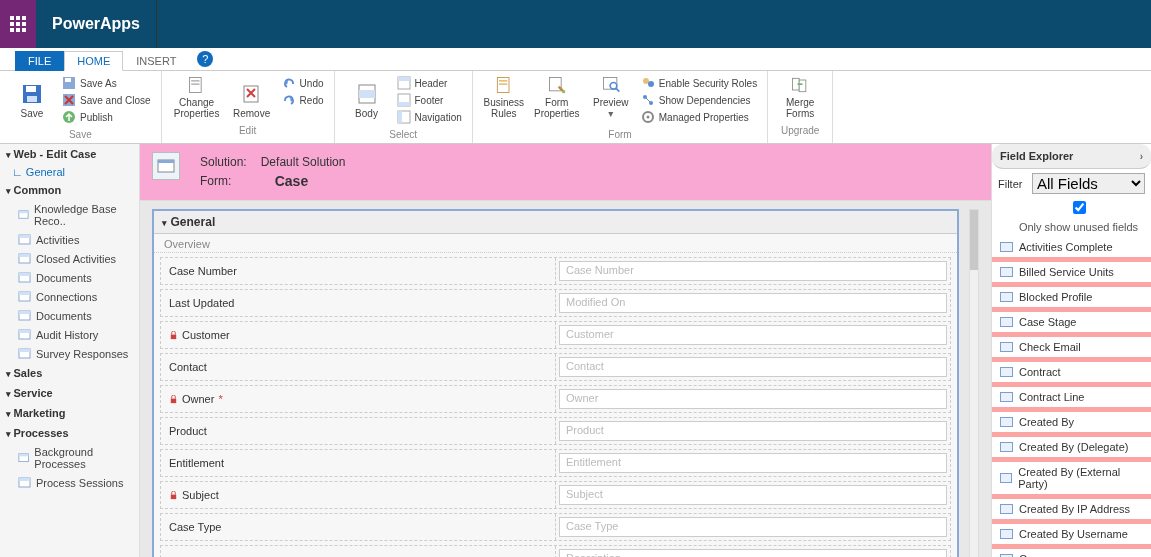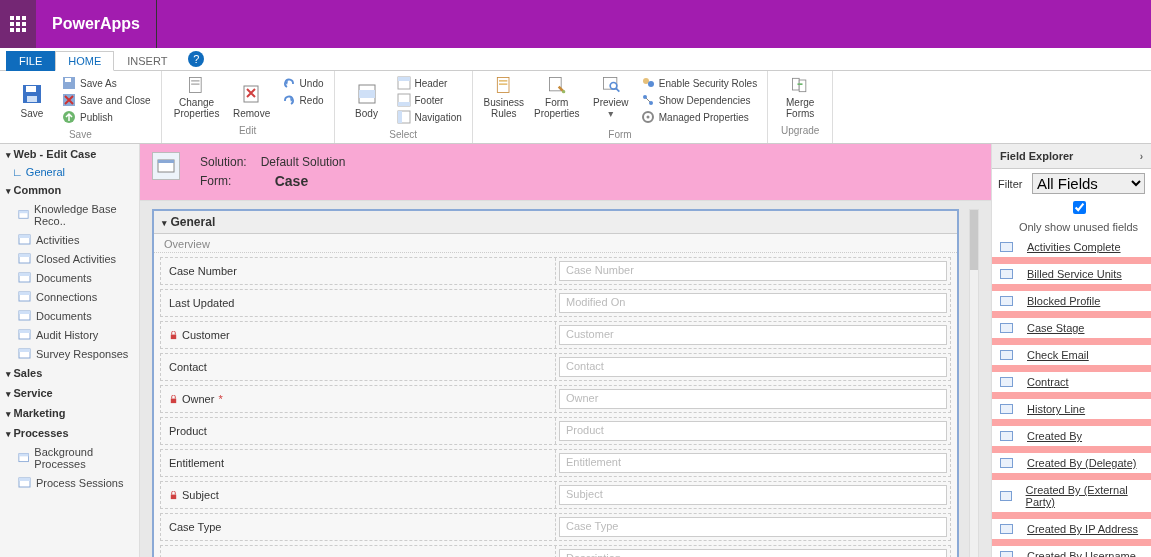--- a/index.html
+++ b/index.html
@@ -1,24 +1,24 @@
 <!DOCTYPE html>
 <html><head>
 <meta charset="utf-8">
 <style>
   * { box-sizing: border-box; }
   html, body { margin:0; padding:0; font-family:"Segoe UI",Arial,sans-serif; font-size:12px; color:#333; background:#fff; height:100%; }
-  .topbar { background:#a21caf; height:48px; display:flex; align-items:stretch; color:#fff; }
+  .topbar { background:#0c4a6e; height:48px; display:flex; align-items:stretch; color:#fff; }
   .waffle { width:36px; background:#742774; display:flex; align-items:center; justify-content:center; }
   .waffle-grid { width:16px; height:16px; display:grid; grid-template-columns:repeat(3,4px); grid-template-rows:repeat(3,4px); gap:2px; }
   .waffle-grid span { background:#fff; }
   .brand { font-size:16px; font-weight:600; padding:0 16px; display:flex; align-items:center; border-right:1px solid #333; }
   .tabstrip { display:flex; align-items:flex-end; border-bottom:1px solid #ccc; padding:0 6px; background:#fff; }
   .tabstrip .tab { padding:3px 12px; font-size:11px; color:#666; border:1px solid transparent; margin-bottom:-1px; cursor:pointer; }
-  .tabstrip .tab.file { background:#0F6CBD; color:#fff; }
+  .tabstrip .tab.file { background:#0F6CBD; color:#fff;margin-left:9px; }
   .tabstrip .tab.active { border:1px solid #ccc; border-bottom:1px solid #fff; color:#0F6CBD; background:#fff; }
   .help { margin-left:auto; width:16px; height:16px; border-radius:50%; background:#0F6CBD; color:#fff; font-size:11px; display:flex; align-items:center; justify-content:center; margin:3px 8px; }
   .ribbon { display:flex; border-bottom:1px solid #ccc; background:#fff; }
   .rgroup { border-right:1px solid #ddd; padding:2px 6px 0 6px; display:flex; flex-direction:column; }
   .rgroup .content { display:flex; align-items:flex-start; min-height:50px; }
   .rgroup .label { text-align:center; font-size:10px; color:#888; padding:2px 0 3px 0; }
   .bigbtn { display:flex; flex-direction:column; align-items:center; justify-content:flex-end; width:52px; height:48px; font-size:10px; color:#444; cursor:pointer; padding:2px 0; }
   .bigbtn .ico { width:24px; height:24px; margin-bottom:2px; }
   .smallbtns { display:flex; flex-direction:column; gap:1px; padding:2px 2px; }
   .smallbtn { display:flex; align-items:center; gap:4px; font-size:10px; color:#444; cursor:pointer; padding:1px 2px; white-space:nowrap; }
@@ -41,26 +41,26 @@
   .section-sub { color:#888; padding:4px 10px 2px 10px; font-size:11px; border-bottom:1px dotted #ccc; }
   .frow { display:flex; border:1px dashed #ccc; margin:4px 6px; align-items:stretch; min-height:26px; }
   .frow .fl { width:395px; padding:5px 8px; font-size:11px; display:flex; align-items:center; gap:4px; border-right:1px dashed #ccc; }
   .frow .fv { flex:1; padding:3px; }
   .frow .fv .ph { border:1px solid #ccc; height:20px; color:#bbb; font-size:11px; padding:2px 6px; background:#fff; }
   .frow.tall .fv .ph { height:72px; }
   .lockico { width:9px; height:9px; }
   .vscroll { width:10px; background:#f0f0f0; border:1px solid #ddd; margin-left:2px; position:relative; }
   .vscroll .thumb { position:absolute; left:0; right:0; top:0; height:60px; background:#c8c8c8; }
   .right { width:160px; border-left:1px solid #ddd; background:#fff; display:flex; flex-direction:column; font-size:11px; }
-  .right .rhead { background:#eee; padding:6px 8px; font-weight:bold; border-bottom:1px solid #ccc; display:flex; align-items:center; justify-content:space-between; }
+  .right .rhead { background:#eee; padding:6px 8px; font-weight:bold; border-bottom:1px solid #ccc; display:flex; align-items:center; justify-content:space-between;border-radius:11px; }
   .right .rfilter { padding:4px 6px; display:flex; align-items:center; gap:4px; }
   .right .rfilt2 { padding:0 6px 4px 20px; display:flex; align-items:center; gap:4px; color:#555;flex-direction:column; }
   .right select { flex:1; font-size:15px; border:1px solid #aaa; }
   .right .flist { flex:1; overflow-y:auto; }
-  .fitem { padding:4px 8px; border-bottom:7px solid #fca5a5; display:flex; align-items:center; gap:14px; cursor:move;text-decoration:underline; }
+  .fitem { padding:4px 8px; border-bottom:5px solid #fca5a5; display:flex; align-items:center; gap:6px; cursor:move; }
   .fitem .fic { width:13px; height:10px; border:1px solid #7a9fd4; background:#eaf1fb; }
   svg { display:block; }
   .chev { font-size:10px; color:#666; }
 </style>
 </head>
 <body>
 
 <div class="topbar">
   <div class="waffle">
     <div class="waffle-grid">
@@ -555,21 +555,21 @@
         <div class="fitem">
           <span class="fic"></span>
           <span>Check Email</span>
         </div>
         <div class="fitem">
           <span class="fic"></span>
           <span>Contract</span>
         </div>
         <div class="fitem">
           <span class="fic"></span>
-          <span>History Line</span>
+          <span>Contract Line</span>
         </div>
         <div class="fitem">
           <span class="fic"></span>
           <span>Created By</span>
         </div>
         <div class="fitem">
           <span class="fic"></span>
           <span>Created By (Delegate)</span>
         </div>
         <div class="fitem">

